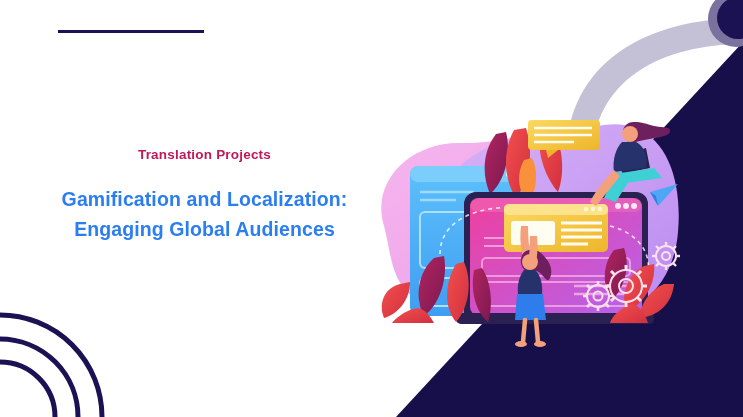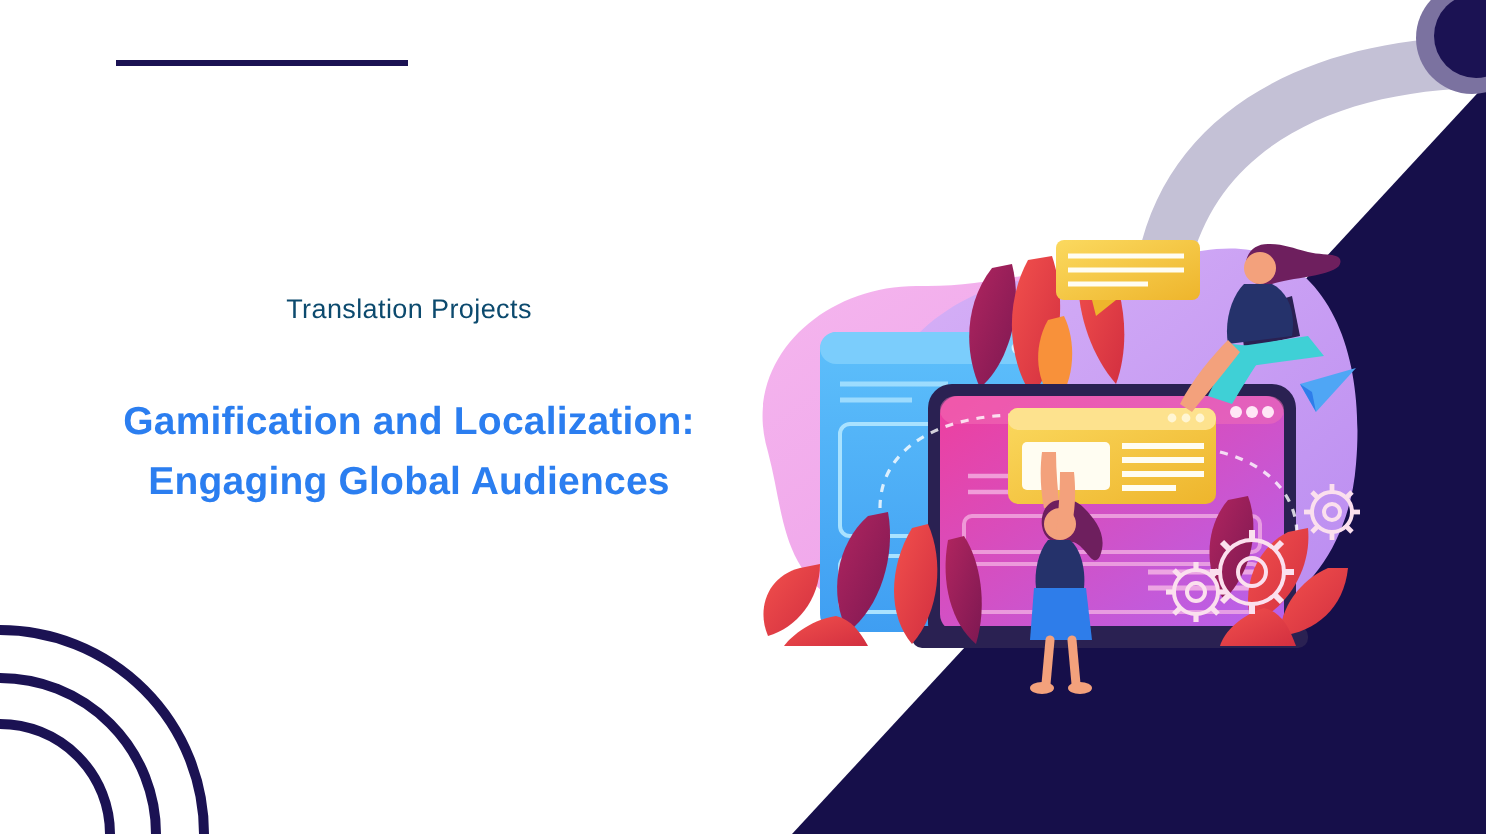--- a/index.html
+++ b/index.html
@@ -38,27 +38,27 @@
   }
   
   .text-block {
     position: absolute;
     left: 47px; top: 146px;
     width: 315px;
     text-align: center;
   }
   .kicker {
     font-size: 13.5px;
-    font-weight: normal;
-    color: #0c4a6e;
+    font-weight: bold;
+    color: #be185d;
     letter-spacing: .2px;
     line-height: 1.3;
   }
   .headline {
-    margin-top: 32px;
+    margin-top: 20px;
     font-size: 19.5px;
     font-weight: bold;
     color: #2b7ef0;
     line-height: 1.55;
     letter-spacing: .1px;
   }
   
   .illustration {
     position: absolute;
     left: 378px; top: 108px;

